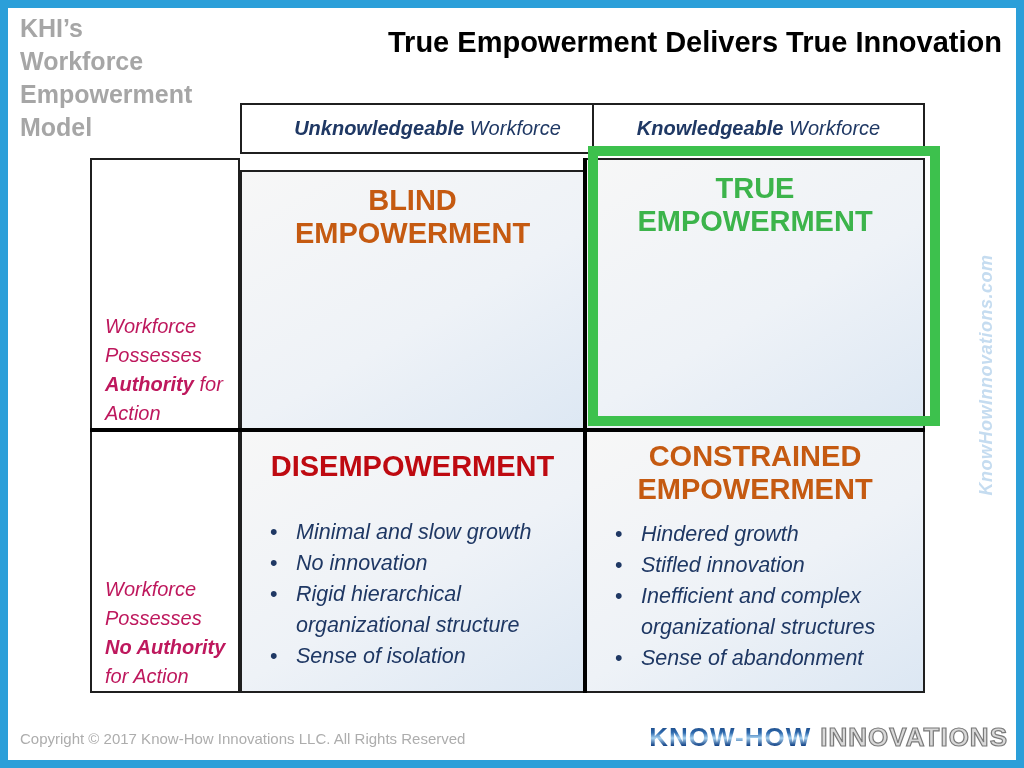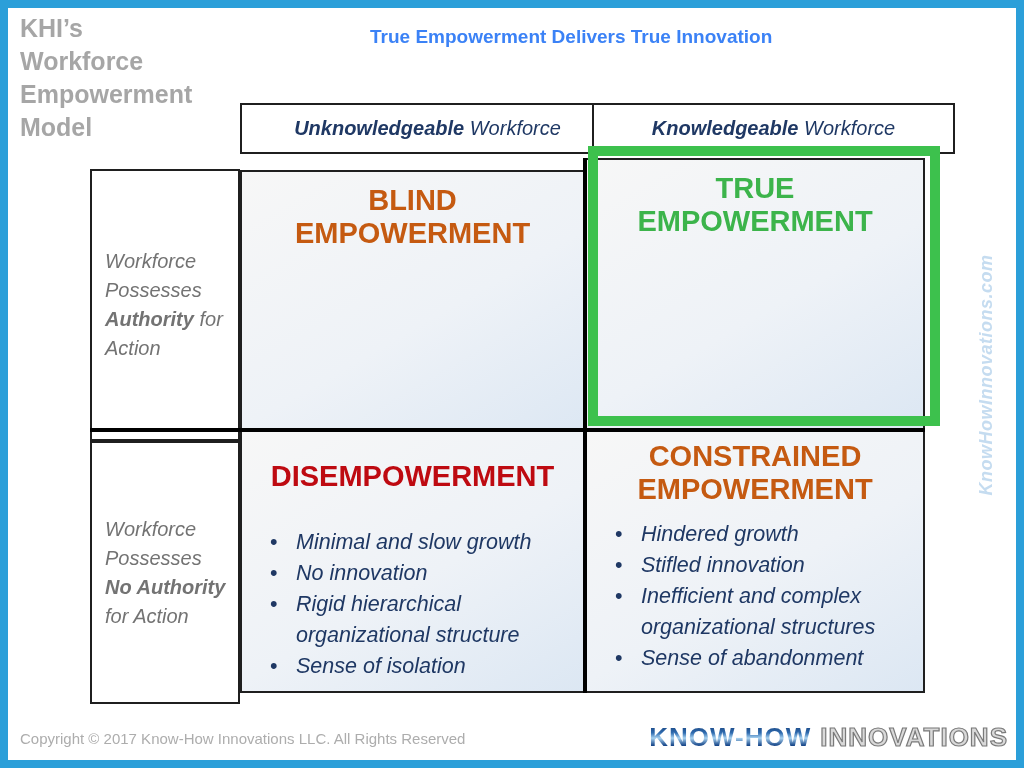--- a/index.html
+++ b/index.html
@@ -5,38 +5,38 @@
   * { margin:0; padding:0; box-sizing:border-box; }
   html,body { width:1024px; height:768px; }
   body { font-family:"Liberation Sans", sans-serif; background:#fff; }
 
   .slide { position:relative; width:1024px; height:768px; background:#fff; overflow:hidden; }
   .frame { position:absolute; inset:0; border:8px solid #2B9FD9; pointer-events:none; z-index:40; }
 
   .model-label { position:absolute; left:20px; top:12px; font-size:25px; font-weight:bold;
                  color:#A6A6A6; line-height:33px; }
 
-  .main-title { position:absolute; left:370px; top:26px; width:650px; 
-                font-size:19px; font-weight:bold; color:#3b82f6; }
+  .main-title { position:absolute; left:370px; top:26px; width:650px; text-align:center;
+                font-size:29px; font-weight:bold; color:#000000; }
 
   .cell { position:absolute; border:2px solid #1f1f1f; background:#fff; }
   .quad { background:linear-gradient(150deg,#f7f7f7 0%, #eef2f7 55%, #dce7f3 100%); }
 
   .header-cell { display:flex; align-items:center; justify-content:center;
                  font-size:20px; font-style:italic; color:#1F3864; }
   .header-cell b { font-style:italic; }
 
-  .row-label { display:flex; align-items:center; padding:0 6px 0 13px;
-               font-size:20px; font-style:italic; color:#737373; line-height:29px;margin-top:11px; }
+  .row-label { display:flex; align-items:flex-end; padding:0 6px 0 13px;
+               font-size:20px; font-style:italic; color:#be185d; line-height:29px; }
 
   .qtitle { text-align:center; font-weight:bold; font-size:29px; line-height:1.14; margin-top:12px; }
   .qtitle .l2:empty { display:none; }
   .quad-blind .qtitle, .quad-constrained .qtitle { color:#C55A11; }
   .quad-true .qtitle { color:#3CB44B; }
-  .quad-disempowerment .qtitle { color:#BE0A11; margin-top:28px; }
+  .quad-disempowerment .qtitle { color:#BE0A11; margin-top:18px; }
   .quad-disempowerment ul { margin-top:34px !important; }
   .quad-constrained .qtitle { margin-top:8px; }
 
   .quad ul { list-style:none; margin-top:13px; padding:0 6px 0 20px;
              font-size:21.5px; font-style:italic; color:#1F3864; line-height:31px; }
   .quad li { position:relative; padding-left:34px; }
   .quad li::before { content:"•"; position:absolute; left:8px; font-style:normal; }
 
   .divider { position:absolute; background:#000; z-index:5; }
   .divider-v { left:583px; top:158px; width:4px; height:535px; }
@@ -68,21 +68,21 @@
     <div>Workforce</div>
     <div>Empowerment</div>
     <div>Model</div>
   </div>
 
   <div class="main-title">True Empowerment Delivers True Innovation</div>
 
   <div class="cell header-cell" style="left:240px; top:103px; width:375px; height:51px;">
     <span><b>Unknowledgeable</b><span> Workforce</span></span>
   </div>
-  <div class="cell header-cell" style="left:592px; top:103px; width:363px; height:51px;">
+  <div class="cell header-cell" style="left:592px; top:103px; width:333px; height:51px;">
     <span><b>Knowledgeable</b><span> Workforce</span></span>
   </div>
 
   <div class="cell row-label" style="left:90px; top:158px; width:150px; height:272px;">
     <span><span>Workforce Possesses </span><b>Authority</b><span> for Action</span></span>
   </div>
   <div class="cell row-label" style="left:90px; top:430px; width:150px; height:263px;">
     <span><span>Workforce Possesses </span><b>No Authority</b><span> for Action</span></span>
   </div>
 

